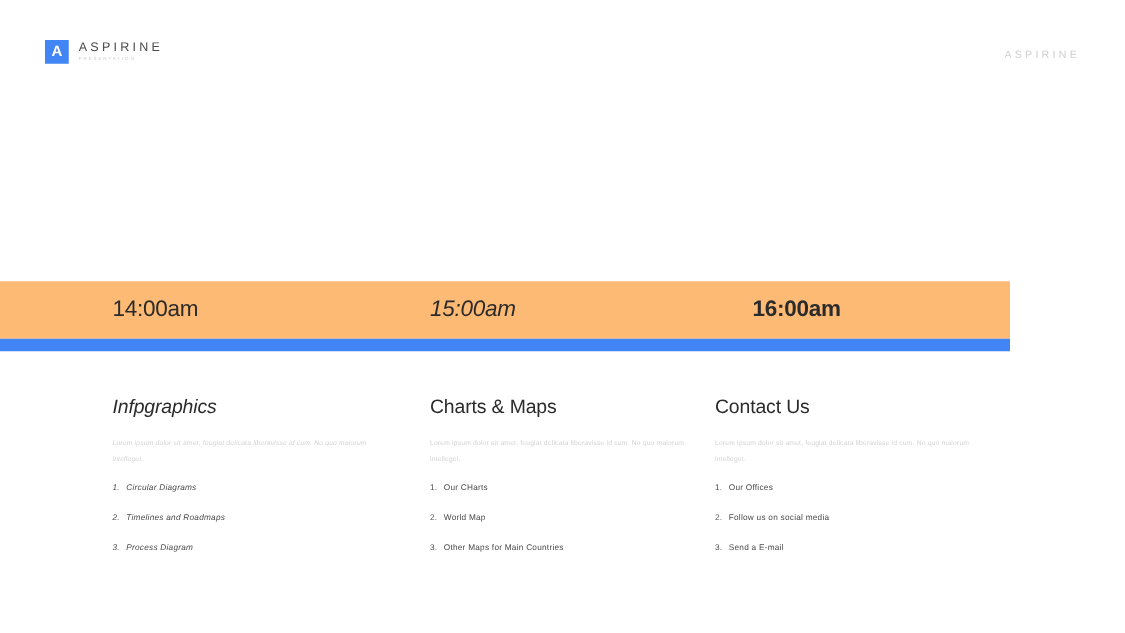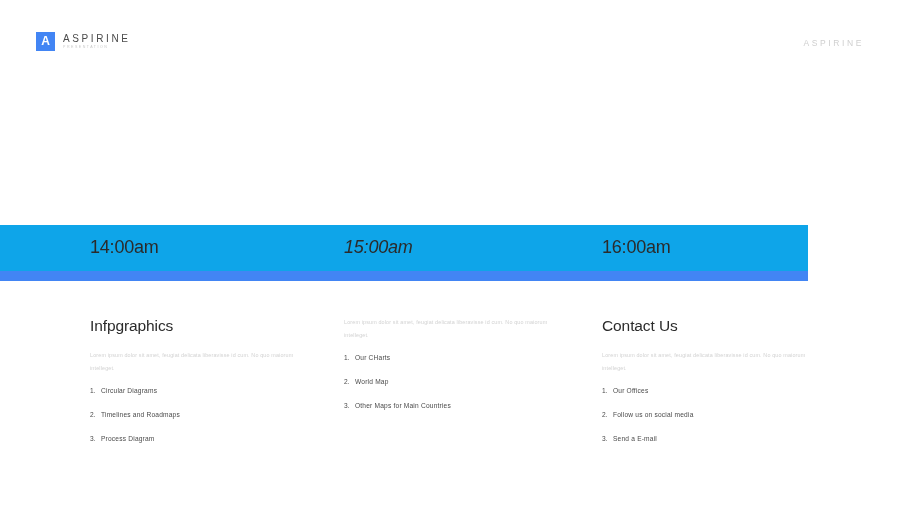--- a/index.html
+++ b/index.html
@@ -73,39 +73,39 @@
     white-space: nowrap;
   }
 
   
   .band {
     position: absolute;
     left: 0;
     top: 225px;
     width: 808px;
     height: 46px;
-    background: #0ea5e9;
+    background: #fdba74;
   }
   .band-inner {
     position: relative;
     width: 100%;
     height: 100%;
   }
   .time-label {
     position: absolute;
     top: 12px;
     font-size: 18px;
     color: #2b2b2b;
     font-weight: 400;
     letter-spacing: -0.2px;
     white-space: nowrap;
   }
   .time-label.t0 { left: 90px; }
   .time-label.t1 { left: 344px; font-style: italic; }
-  .time-label.t2 { left: 602px; }
+  .time-label.t2 { left: 602px; font-weight: bold; }
 
   .accent-bar {
     position: absolute;
     left: 0;
     top: 271px;
     width: 808px;
     height: 10px;
     background: #4285F4;
   }
 
@@ -114,23 +114,23 @@
     position: absolute;
     left: 0;
     top: 316px;
     width: 900px;
   }
   .col {
     position: absolute;
     top: 0;
     width: 215px;
   }
-  .col.c0 { left: 90px; }
+  .col.c0 { left: 90px; font-style: italic; }
   .col.c1 { left: 344px; }
-  .col.c2 { left: 602px; }
+  .col.c2 { left: 572px; }
 
   .col-title {
     font-size: 15.5px;
     color: #2b2b2b;
     font-weight: 400;
     letter-spacing: -0.1px;
     margin: 0 0 13px 0;
     line-height: 20px;
     white-space: nowrap;
   }
@@ -201,20 +201,21 @@
         <span class="li-text">Timelines and Roadmaps</span>
       </li>
       <li>
         <span class="li-num">3.</span>
         <span class="li-text">Process Diagram</span>
       </li>
     </ul>
   </div>
 
   <div class="col c1">
+    <div class="col-title">Charts &amp; Maps</div>
     <p class="col-body">Lorem ipsum dolor sit amet, feugiat delicata liberavisse id cum. No quo maiorum intelleget.</p>
     <ul class="col-list">
       <li>
         <span class="li-num">1.</span>
         <span class="li-text">Our CHarts</span>
       </li>
       <li>
         <span class="li-num">2.</span>
         <span class="li-text">World Map</span>
       </li>

